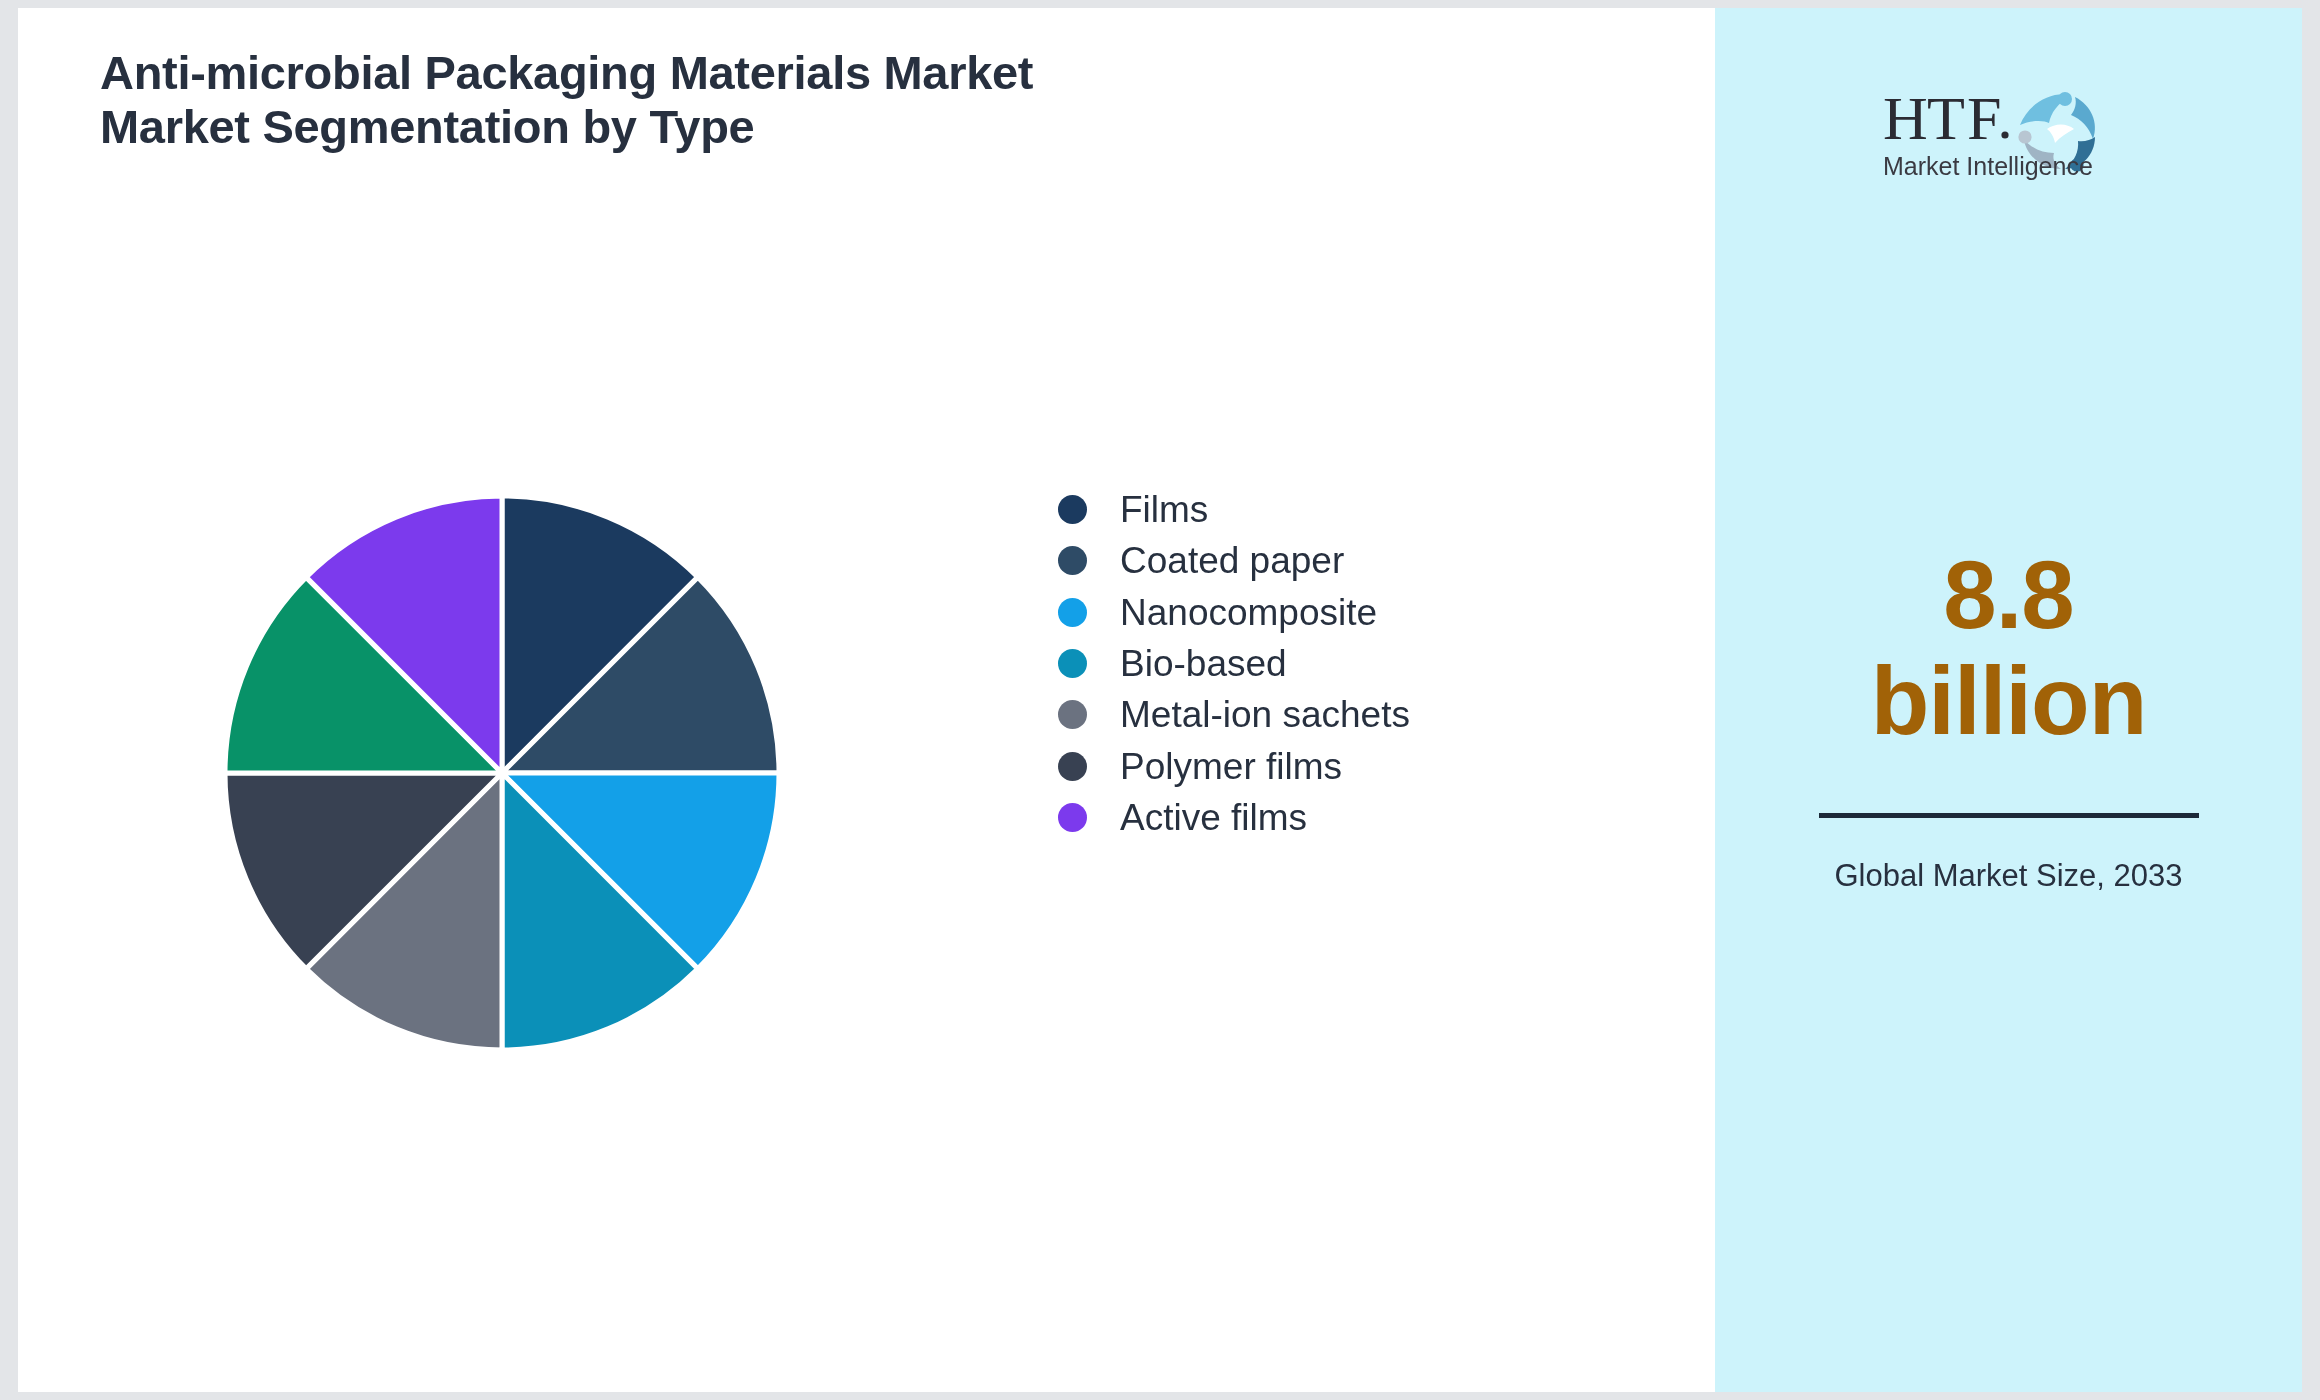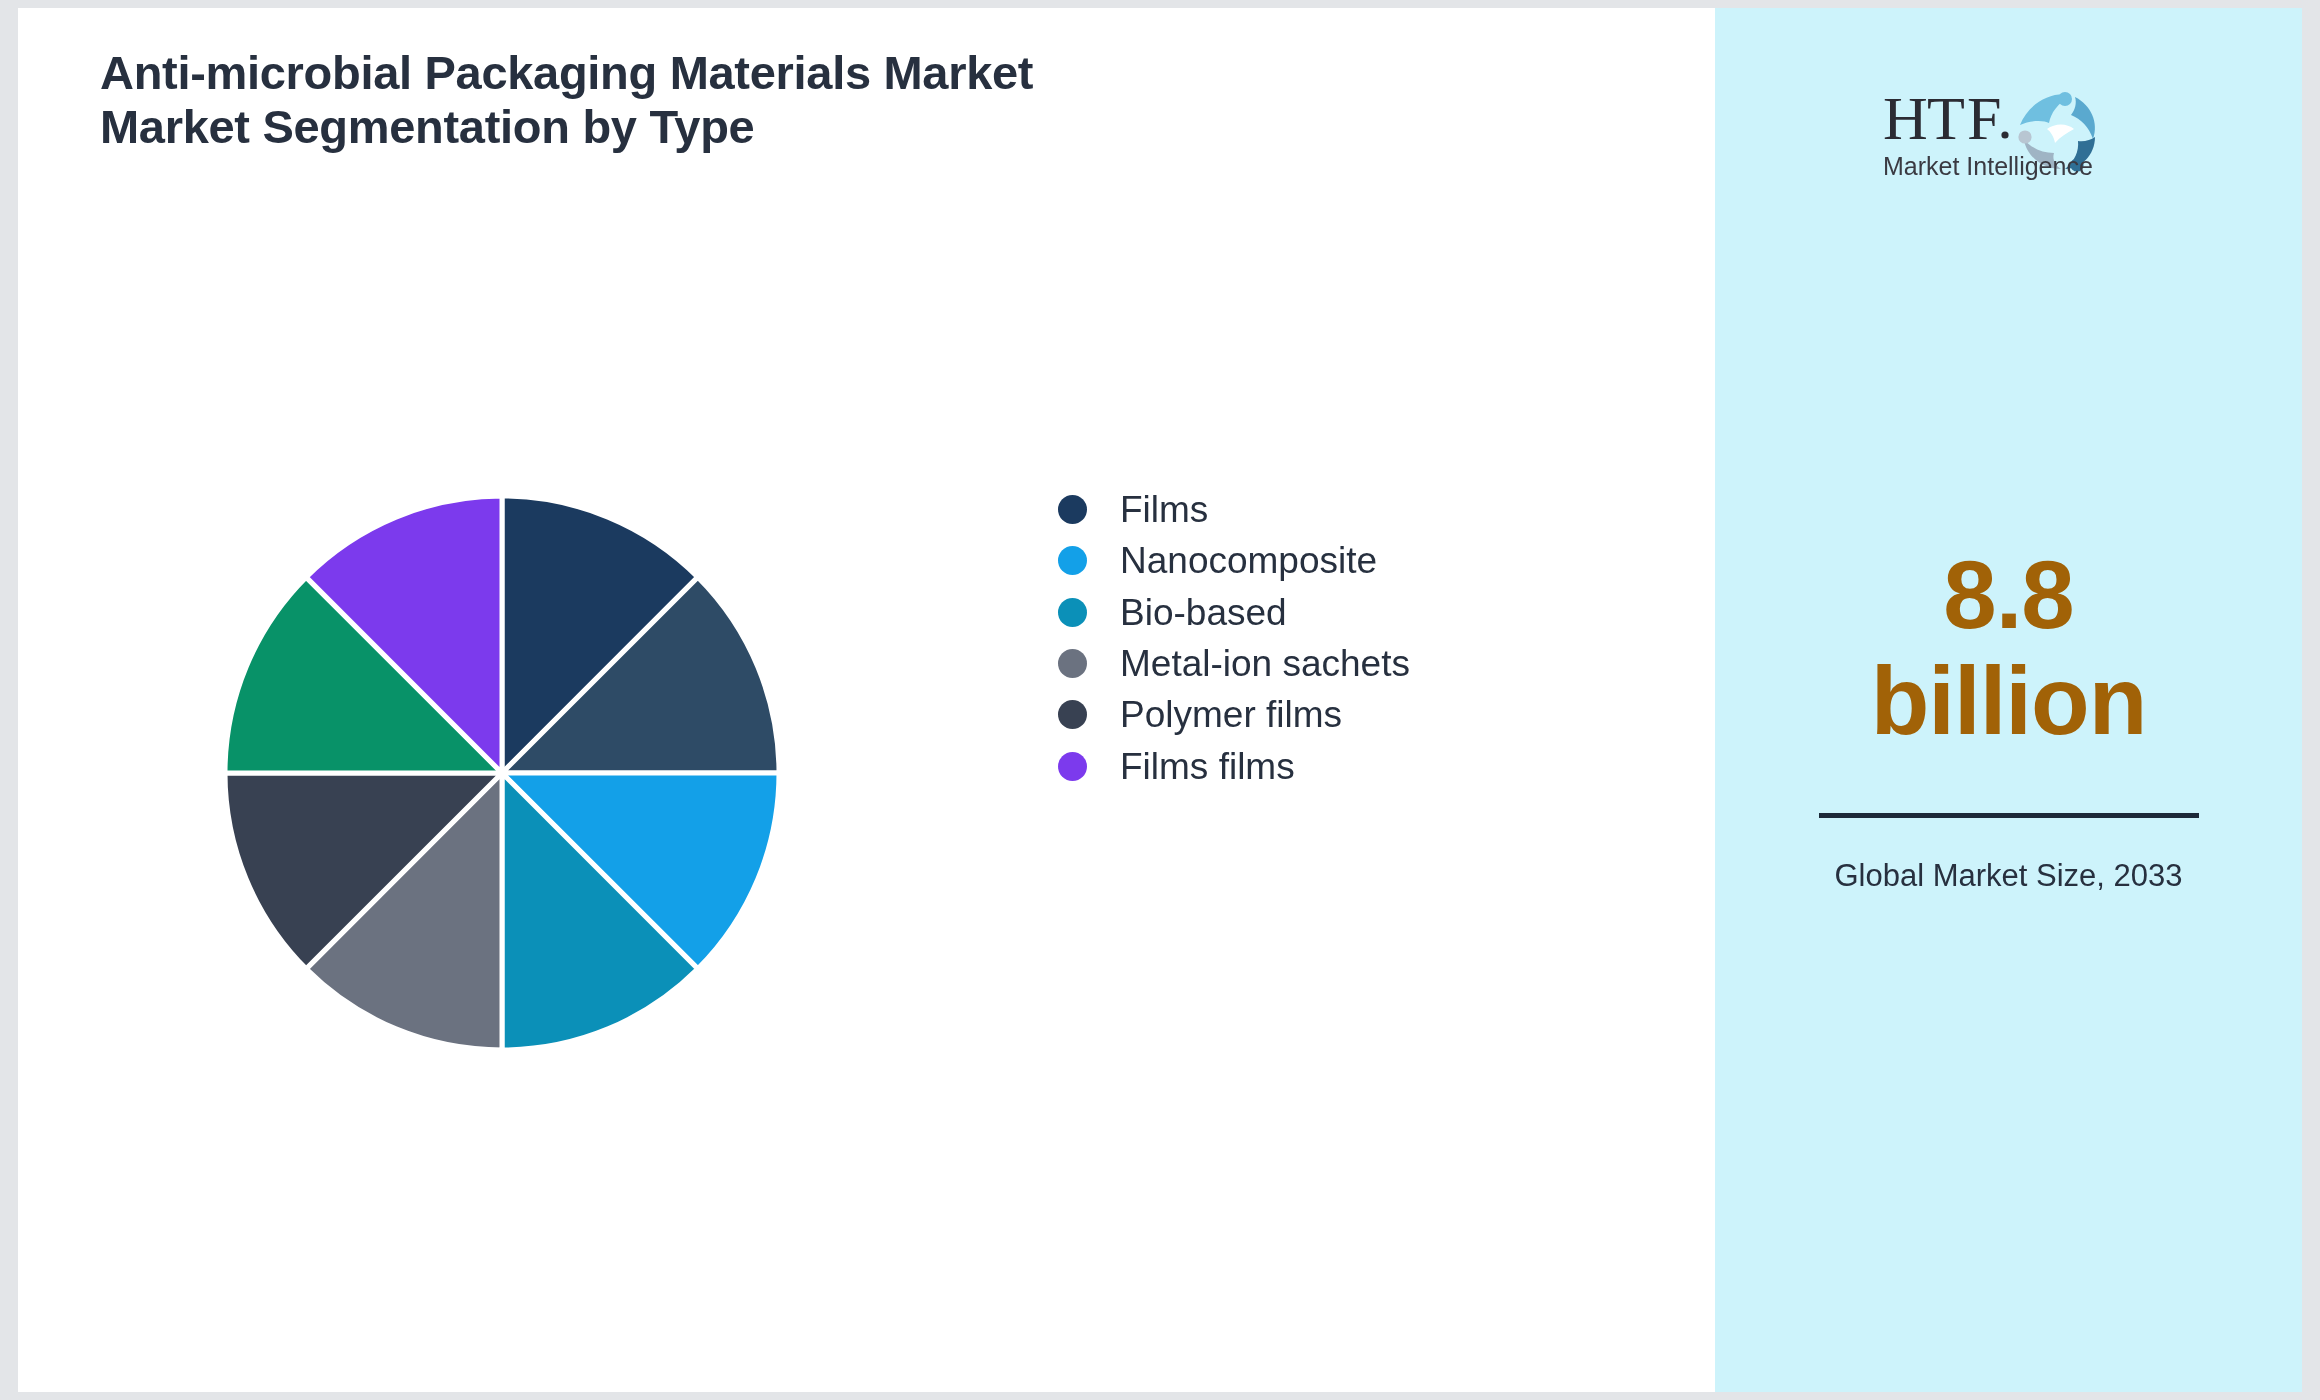--- a/index.html
+++ b/index.html
@@ -158,38 +158,42 @@
           </g>
       </svg>
     </div>
 
     <div class="legend" id="legend">
         <div class="legend-item">
           <span class="legend-swatch" style="background: rgb(27, 58, 95);"></span>
           <span class="legend-label">Films</span>
         </div>
         <div class="legend-item">
+          <span class="legend-swatch" style="background: rgb(46, 75, 102);"></span>
+          <span class="legend-label">Coated paper</span>
+        </div>
+        <div class="legend-item">
           <span class="legend-swatch" style="background: rgb(19, 160, 232);"></span>
           <span class="legend-label">Nanocomposite</span>
         </div>
         <div class="legend-item">
           <span class="legend-swatch" style="background: rgb(11, 144, 184);"></span>
           <span class="legend-label">Bio-based</span>
         </div>
         <div class="legend-item">
           <span class="legend-swatch" style="background: rgb(107, 114, 128);"></span>
           <span class="legend-label">Metal-ion sachets</span>
         </div>
         <div class="legend-item">
           <span class="legend-swatch" style="background: rgb(56, 65, 82);"></span>
           <span class="legend-label">Polymer films</span>
         </div>
         <div class="legend-item">
           <span class="legend-swatch" style="background: rgb(124, 58, 237);"></span>
-          <span class="legend-label">Films films</span>
+          <span class="legend-label">Active films</span>
         </div>
       </div>
   </div>
 
   <div class="right-pane">
 
     <div class="logo-box">
       <svg class="logo-svg" width="260" height="106" viewBox="0 0 260 106">
 
         <g fill="#2b2b33" font-family="Liberation Serif, serif">

